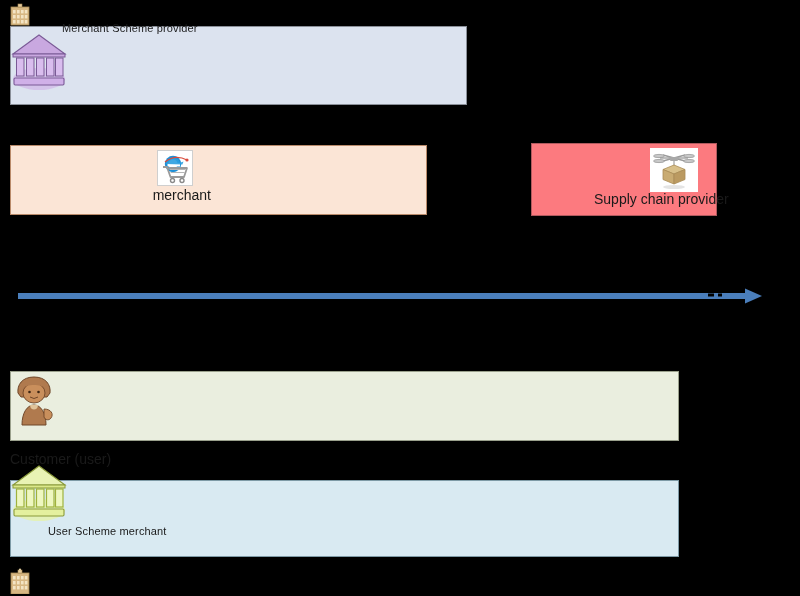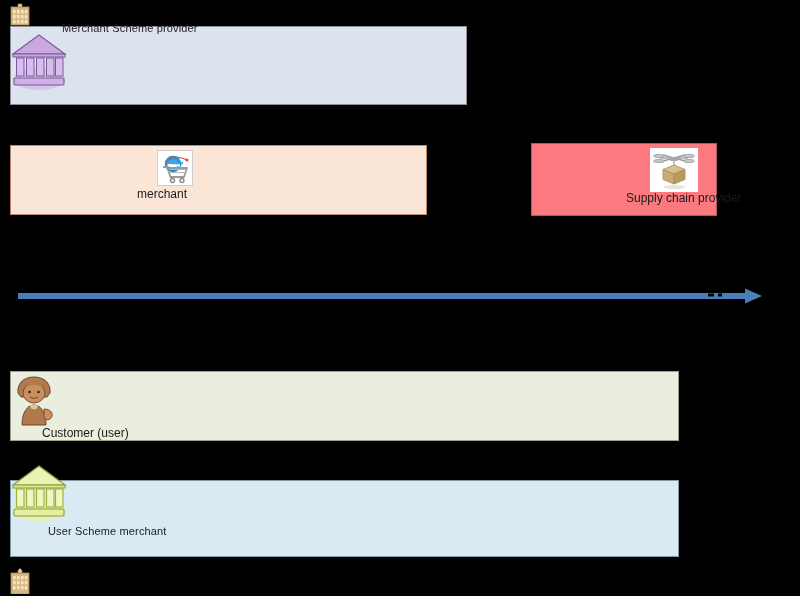--- a/index.html
+++ b/index.html
@@ -28,24 +28,24 @@
   }
   .lane-label {
     position: absolute;
     font-size: 11px;
     color: #1a1a1a;
     white-space: nowrap;
     letter-spacing: 0.15px;
   }
   .node-label {
     position: absolute;
-    font-size: 12px;
+    font-size: 14px;
     color: #1a1a1a;
     white-space: nowrap;
-    text-align: left;
+    text-align: right;
   }
   
   #lane-merchant-scheme { background: #dce3ef; }
   #lane-merchant        { background: #fbe5d6; border-color: #b98a6a; }
   #lane-supply-chain    { background: #fc7a7f; border-color: #b05a5e; }
   #lane-customer        { background: #eaeedf; border-color: #9aa08c; }
   #lane-user-scheme     { background: #d9eaf2; border-color: #7e9aa6; }
 
   
   .building-emoji {
@@ -182,21 +182,21 @@
 
       <line x1="24" y1="13" x2="24" y2="18" stroke="#8e8e8e" stroke-width="1"></line>
 
       <polygon points="24,17 35,21.5 24,26 13,21.5" fill="#d8c08a" stroke="#a98b56" stroke-width="0.8"></polygon>
       <polygon points="13,21.5 24,26 24,36 13,31.5" fill="#c9ab72" stroke="#a98b56" stroke-width="0.8"></polygon>
       <polygon points="35,21.5 24,26 24,36 35,31.5" fill="#bb9a61" stroke="#a98b56" stroke-width="0.8"></polygon>
       <ellipse cx="24" cy="39" rx="11" ry="2" fill="#d8d8d8" opacity="0.7"></ellipse>
     </svg>
   </div>
 
-  <div class="node-label" style="left:626px; top:191px; width:96px; color:#1a1a1a;">Supply chain provider</div>
+  <div class="node-label" style="left:594px; top:191px; width:96px; color:#1a1a1a;">Supply chain provider</div>
 
   <div class="flow-arrow" style="left:10px; top:284px;">
     <svg width="760" height="24" viewBox="0 0 760 24">
       <line x1="8" y1="12" x2="735" y2="12" stroke="#4a7ebb" stroke-width="6"></line>
       <polygon points="735,4.5 752,12 735,19.5" fill="#4a7ebb"></polygon>
       <rect x="698" y="9.5" width="6" height="3" fill="#000000"></rect>
       <rect x="708" y="9.5" width="4" height="3" fill="#000000"></rect>
     </svg>
   </div>
 
@@ -213,21 +213,21 @@
       <circle cx="27.5" cy="17" r="1.3" fill="#3b2413"></circle>
       <path d="M19 22 Q23 25 27 22" stroke="#6f4628" stroke-width="1" fill="none"></path>
 
       <path d="M11 50 C11 38 16 30 23 30 C30 30 35 38 35 50 Z" fill="#b07a4e" stroke="#6f4628" stroke-width="1"></path>
       <path d="M19 30 C19 36 27 36 27 30 Z" fill="#e0c49a"></path>
 
       <path d="M33 34 C40 34 43 39 40 43 C38 46 34 45 33 42 Z" fill="#c98f5c" stroke="#6f4628" stroke-width="0.9"></path>
     </svg>
   </div>
 
-  <div class="node-label" style="left:10px; top:426px; width:84px;margin-left:32px;">Customer (user)</div>
+  <div class="node-label" style="left:10px; top:451px; width:84px;">Customer (user)</div>
 
   <div class="lane" id="lane-user-scheme" style="left:10px; top:480px; width:669px; height:77px;"></div>
 
   <div class="bank-icon" style="left:10px; top:462px;">
     <svg width="58" height="62" viewBox="0 0 58 62">
       <ellipse cx="29" cy="48" rx="26" ry="11" fill="#e8f59a" opacity="0.65"></ellipse>
       <polygon points="29,4 55,23 3,23" fill="#e9f3b4" stroke="#8a9a3a" stroke-width="1.1"></polygon>
       <rect x="3" y="23" width="52" height="3" fill="#dbe98a" stroke="#8a9a3a" stroke-width="1"></rect>
       <g fill="#eef7c0" stroke="#9fb23c" stroke-width="1.2">
         <rect x="6.5" y="27" width="7.5" height="18"></rect>

